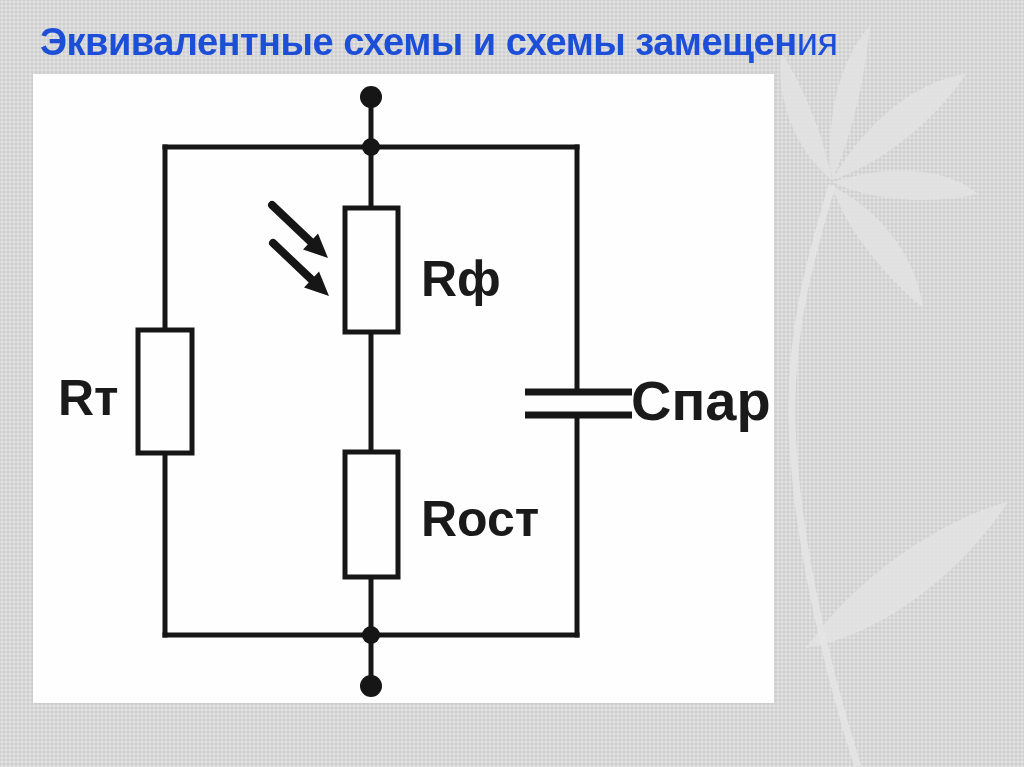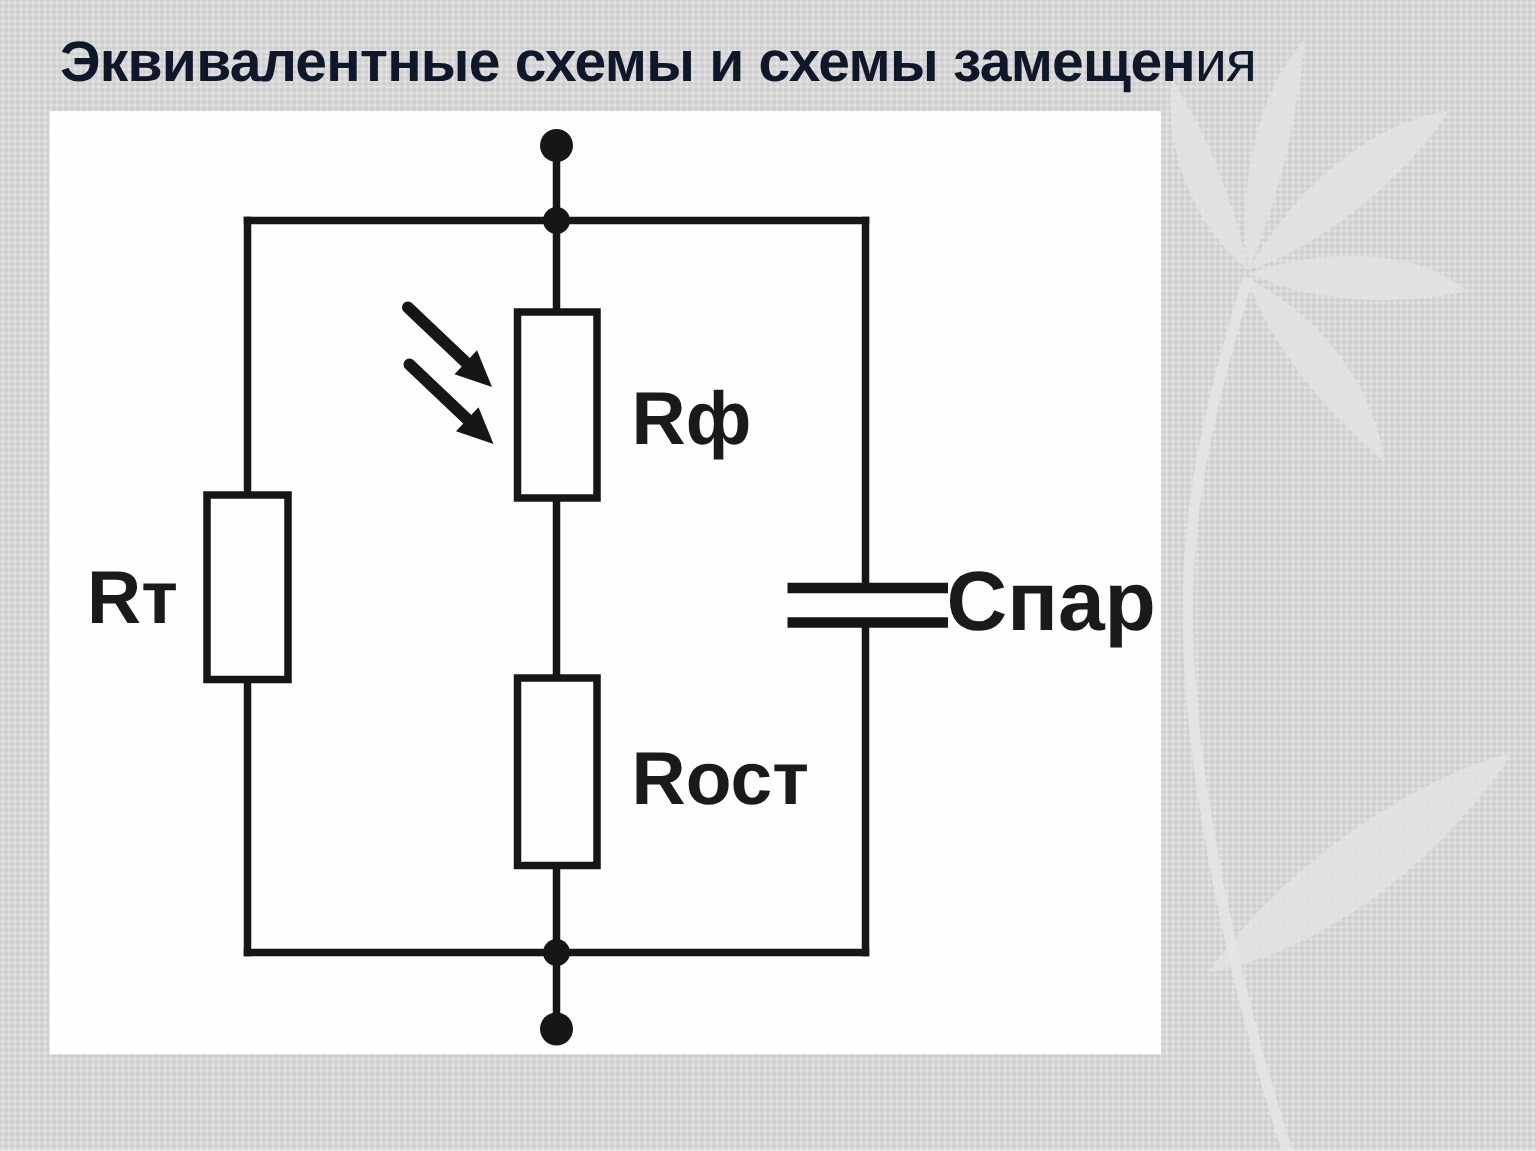--- a/index.html
+++ b/index.html
@@ -20,21 +20,21 @@
     pointer-events: none;
   }
   .slide-title {
     position: absolute;
     left: 40px; top: 22px;
     margin: 0;
     font-size: 38px;
     line-height: 40px;
     font-weight: 700;
     letter-spacing: -0.5px;
-    color: #0f172a;
+    color: #1d4ed8;
     white-space: nowrap;
   }
   .slide-title .tail { font-weight: 400; }
   .circuit-panel {
     position: absolute;
     left: 33px; top: 74px;
     width: 741px; height: 629px;
     background: #fefefe;
     box-shadow: 0 0 2px rgba(0,0,0,0.08);
   }

